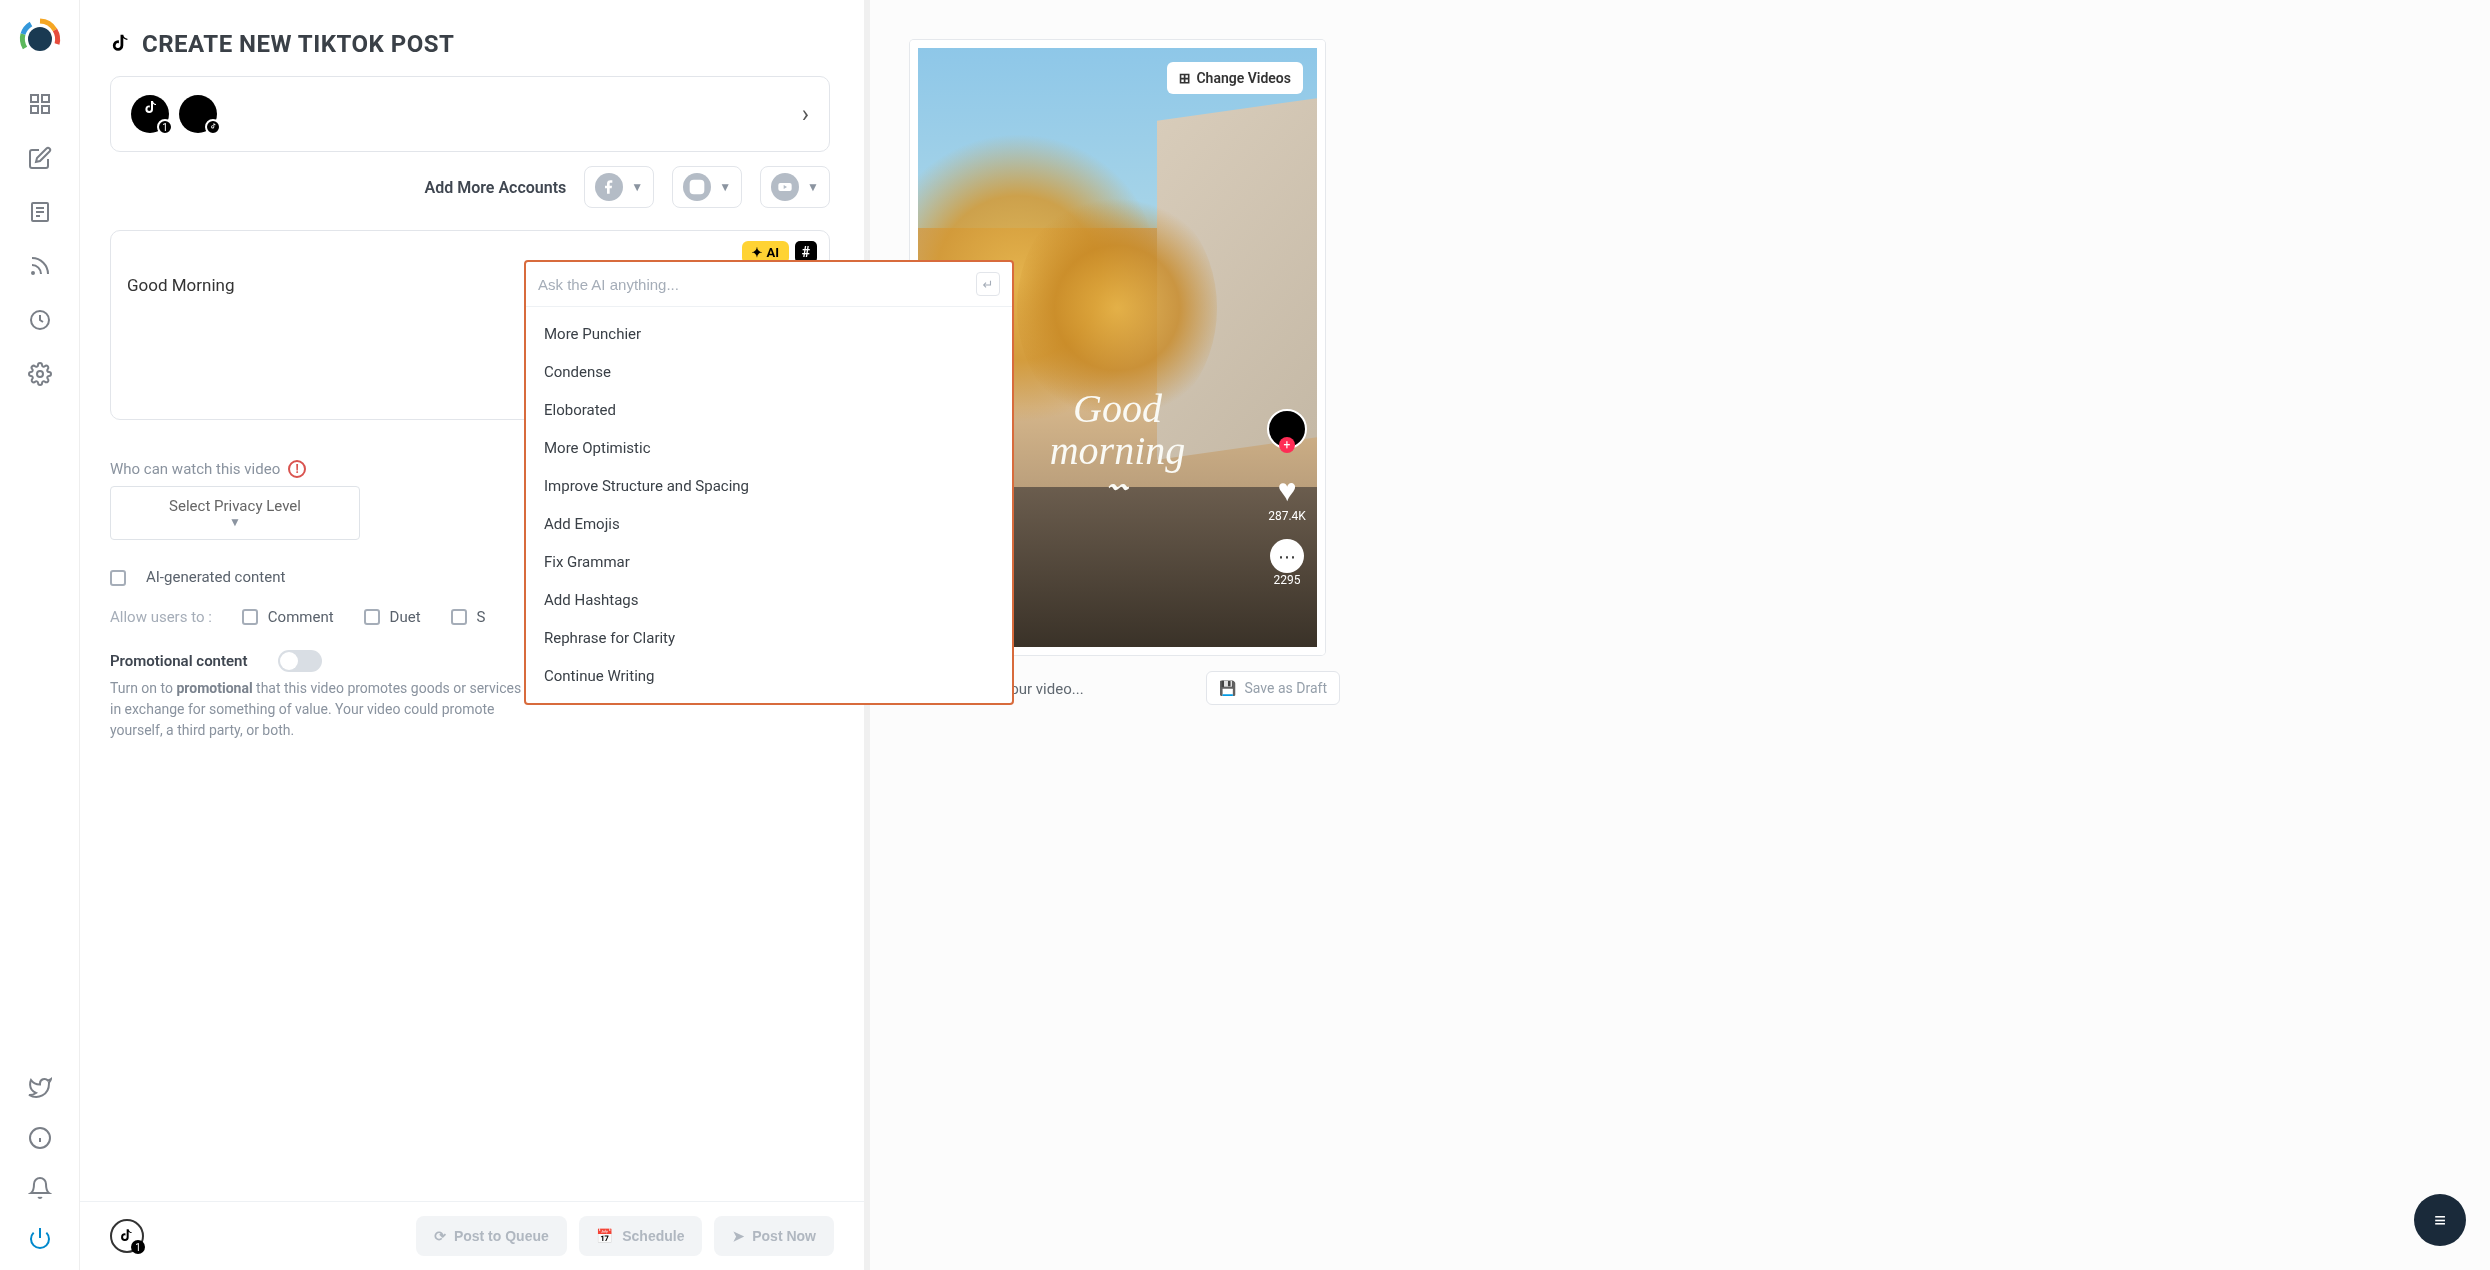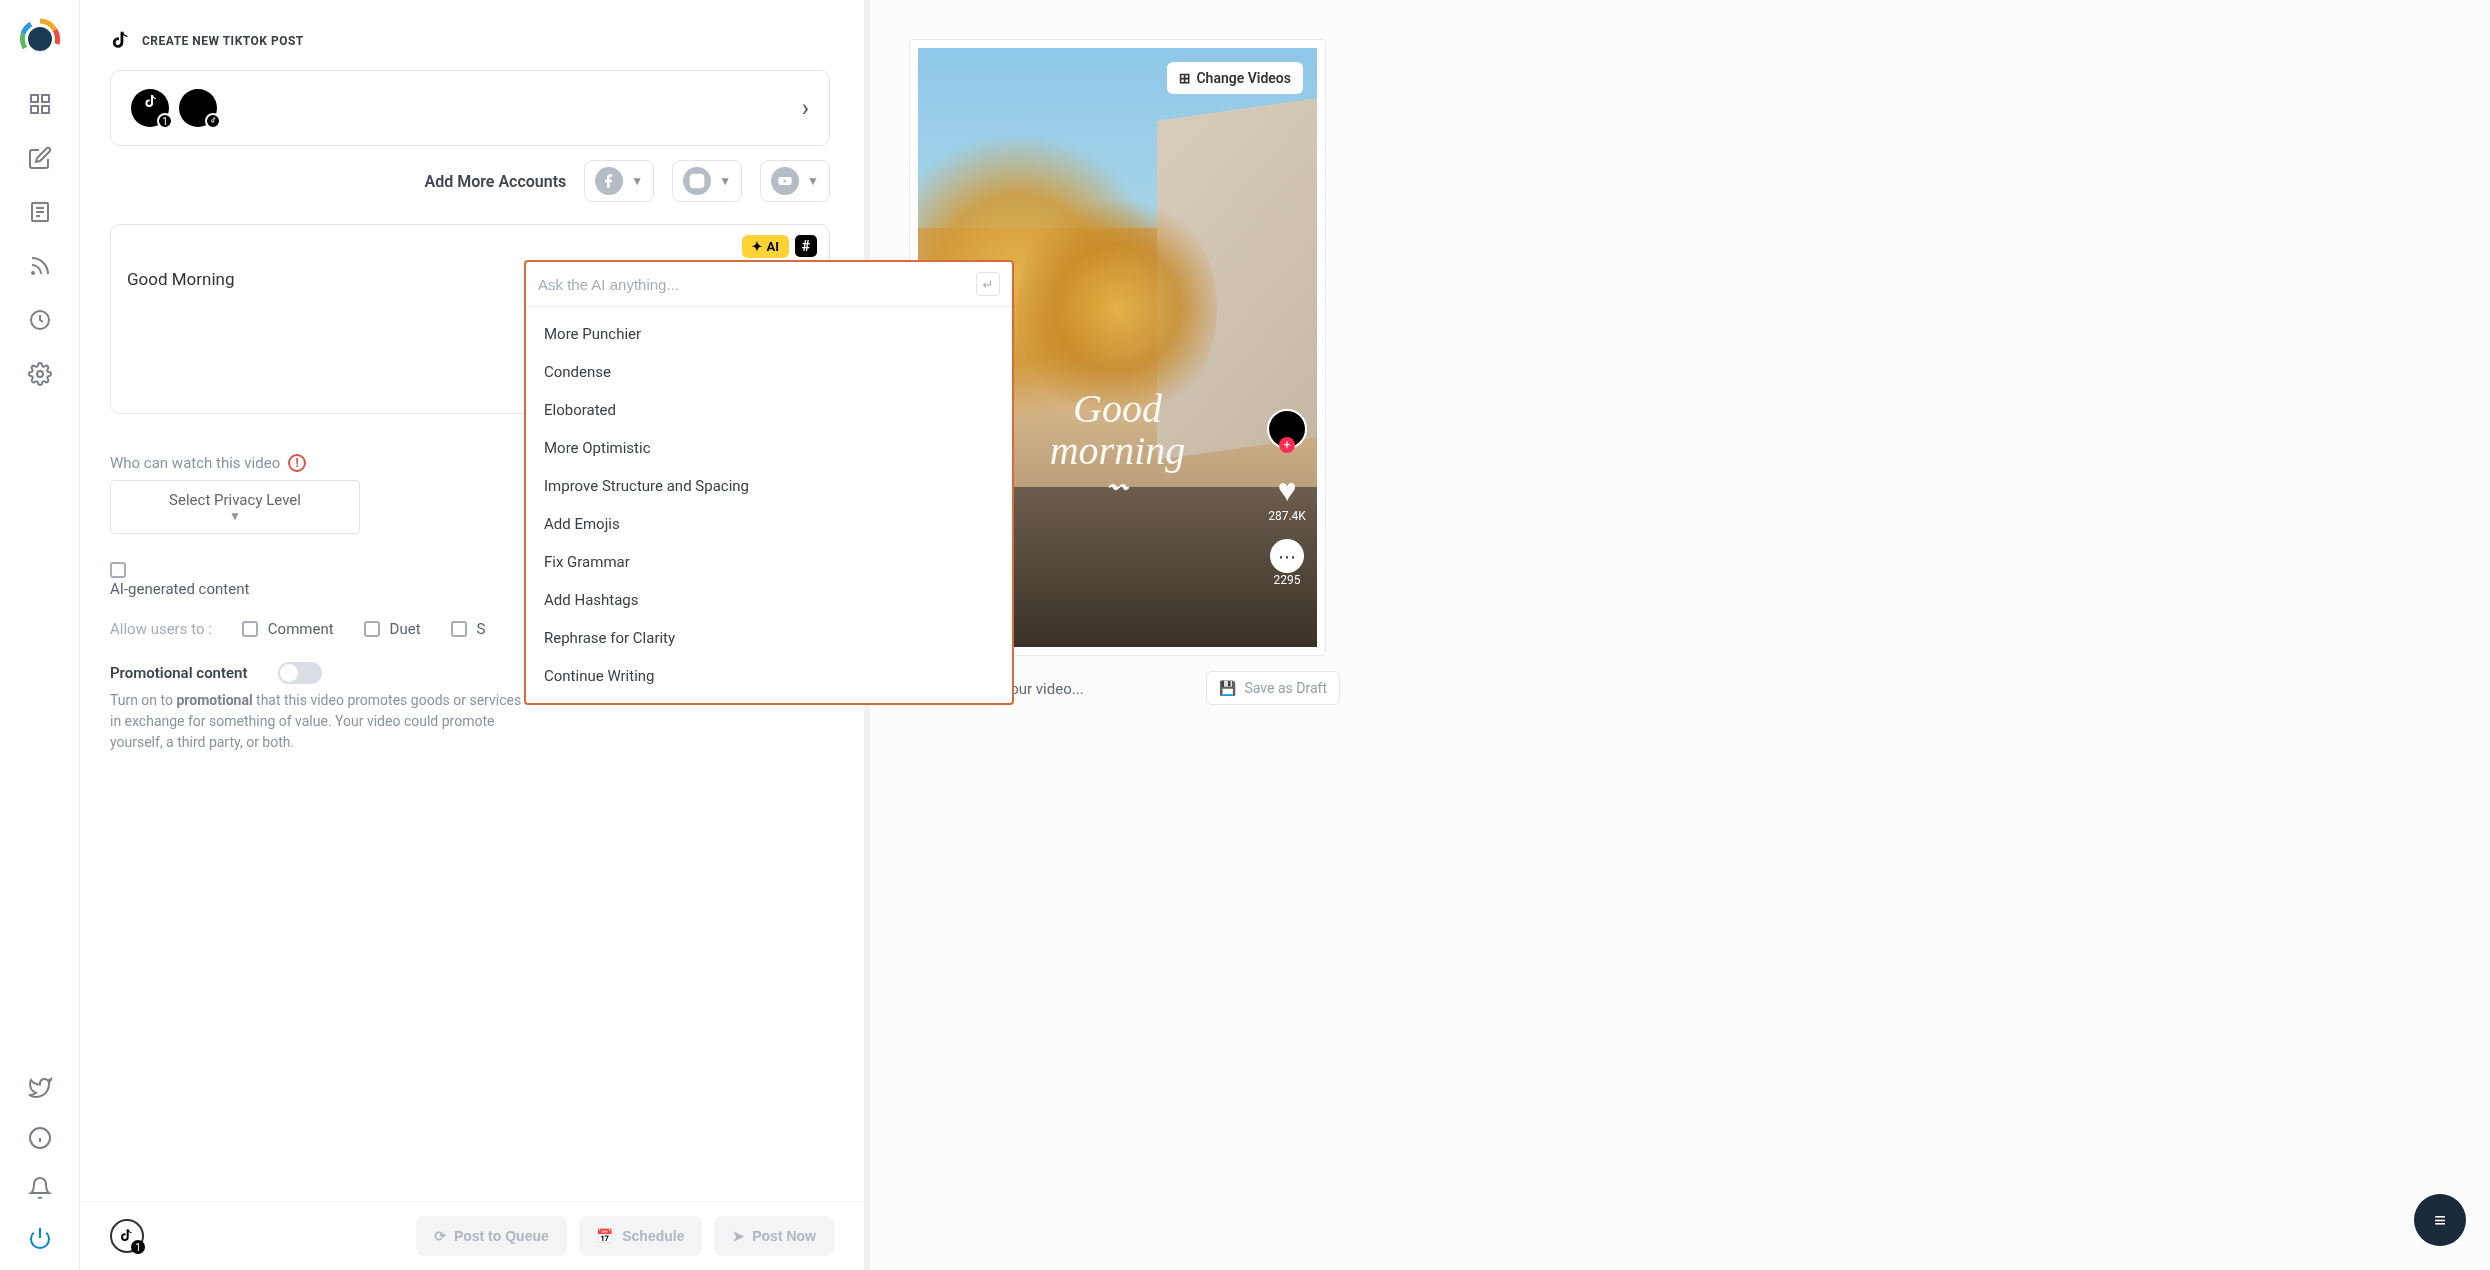--- a/index.html
+++ b/index.html
@@ -14,21 +14,21 @@
 .nav-icon svg { width: 100%; height: 100%; stroke: currentColor; fill: none; stroke-width: 2; }
 .nav-bottom { margin-top: auto; margin-bottom: 20px; display: flex; flex-direction: column; gap: 26px; align-items: center; }
 .power-icon { color: #0088cc; }
 
 .main { flex: 1; display: flex; min-width: 0; }
 .compose { width: 790px; background: #fff; padding: 30px 30px 0 30px; overflow-y: auto; position: relative; border-right: 6px solid #f0f0f0; }
 .compose-inner { max-width: 720px; }
 
 .page-title { display: flex; align-items: center; gap: 10px; margin-bottom: 18px; }
 .page-title-icon { width: 22px; height: 22px; }
-.page-title-text { font-size: 12px; font-weight: 700; color: #3a4047; letter-spacing: 0.5px; }
+.page-title-text { font-size: 24px; font-weight: 700; color: #3a4047; letter-spacing: 0.5px; }
 
 .account-row { border: 1px solid #e2e5ea; border-radius: 10px; padding: 18px 20px; display: flex; align-items: center; justify-content: space-between; margin-bottom: 14px; }
 .account-avatars { display: flex; gap: 10px; }
 .avatar { width: 38px; height: 38px; border-radius: 50%; background: #000; position: relative; }
 .avatar .badge { position: absolute; bottom: -2px; right: -4px; background: #000; color: #fff; border: 2px solid #fff; border-radius: 50%; font-size: 10px; width: 16px; height: 16px; display: flex; align-items: center; justify-content: center; }
 .avatar .badge-tiktok { position: absolute; bottom: -2px; right: -4px; background: #000; border: 2px solid #fff; border-radius: 50%; width: 16px; height: 16px; display: flex; align-items: center; justify-content: center; }
 .chevron-right { color: #555; font-size: 24px; }
 
 .add-accounts { display: flex; align-items: center; justify-content: flex-end; gap: 18px; margin-bottom: 22px; }
 .add-accounts-label { color: #3f4650; font-weight: 600; font-size: 16px; }
@@ -40,21 +40,21 @@
 .caption-box { border: 1px solid #e2e5ea; border-radius: 10px; padding: 14px 16px 24px 16px; min-height: 190px; position: relative; margin-bottom: 40px; }
 .caption-tools { position: absolute; top: 10px; right: 12px; display: flex; gap: 6px; }
 .ai-btn { background: #ffd333; color: #000; border-radius: 6px; padding: 4px 10px; display: flex; align-items: center; gap: 4px; font-weight: 700; font-size: 13px; cursor: pointer; }
 .hashtag-btn { background: #000; color: #fff; width: 22px; height: 22px; border-radius: 5px; display: flex; align-items: center; justify-content: center; font-size: 14px; font-weight: 700; cursor: pointer; }
 .caption-text { font-size: 17px; color: #333; padding-top: 30px; }
 
 .privacy-label { display: flex; align-items: center; gap: 8px; color: #8a939f; font-size: 15px; margin-bottom: 8px; }
 .alert-icon { color: #d9534f; width: 18px; height: 18px; border: 2px solid #d9534f; border-radius: 50%; display: flex; align-items: center; justify-content: center; font-size: 12px; font-weight: 700; }
 .privacy-select { border: 1px solid #dfe3e8; border-radius: 4px; padding: 10px 12px; width: 250px; color: #666; font-size: 15px; display: flex; justify-content: space-between; align-items: center; cursor: pointer; margin-bottom: 28px; flex-direction: column; }
 
-.checkbox-row { display: flex; align-items: flex-start; gap: 2px; margin-bottom: 22px; flex-direction: column; }
+.checkbox-row { display: flex; align-items: flex-end; gap: 20px; margin-bottom: 22px; }
 .checkbox { width: 16px; height: 16px; border: 2px solid #a5adb8; border-radius: 3px; cursor: pointer; }
 .checkbox-label { color: #5a626c; font-size: 15px; }
 
 .allow-row { display: flex; align-items: center; gap: 30px; margin-bottom: 24px; color: #a5adb8; }
 .allow-group { display: flex; align-items: center; gap: 10px; }
 .allow-label-main { font-size: 15px; }
 
 .promo-heading { font-weight: 600; color: #3f4650; font-size: 15px; margin-bottom: 0; display: inline-flex; align-items: center; gap: 30px; }
 .toggle { width: 44px; height: 22px; background: #d9dee4; border-radius: 11px; position: relative; cursor: pointer; }
 .toggle-knob { width: 18px; height: 18px; background: #fff; border-radius: 50%; position: absolute; top: 2px; left: 2px; }

